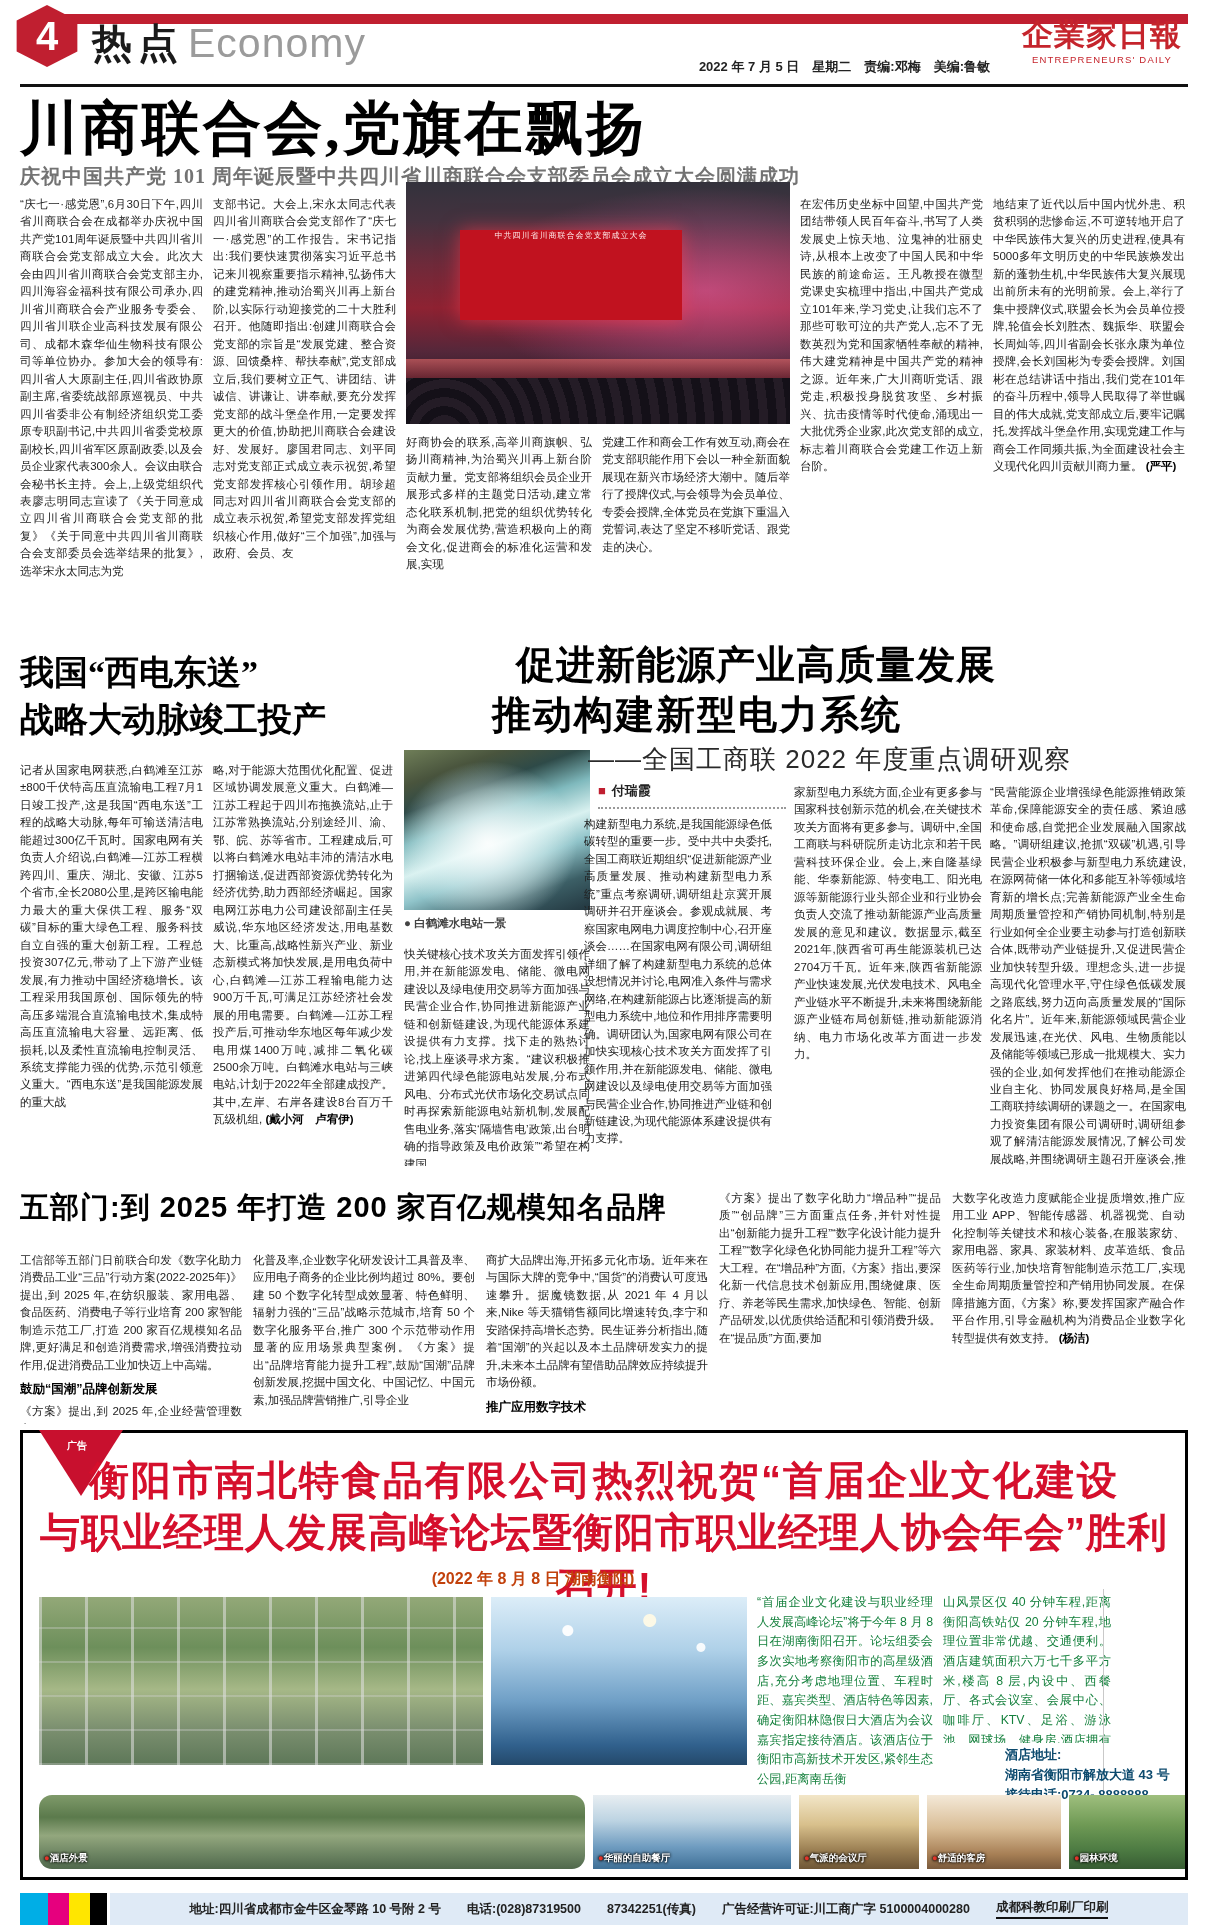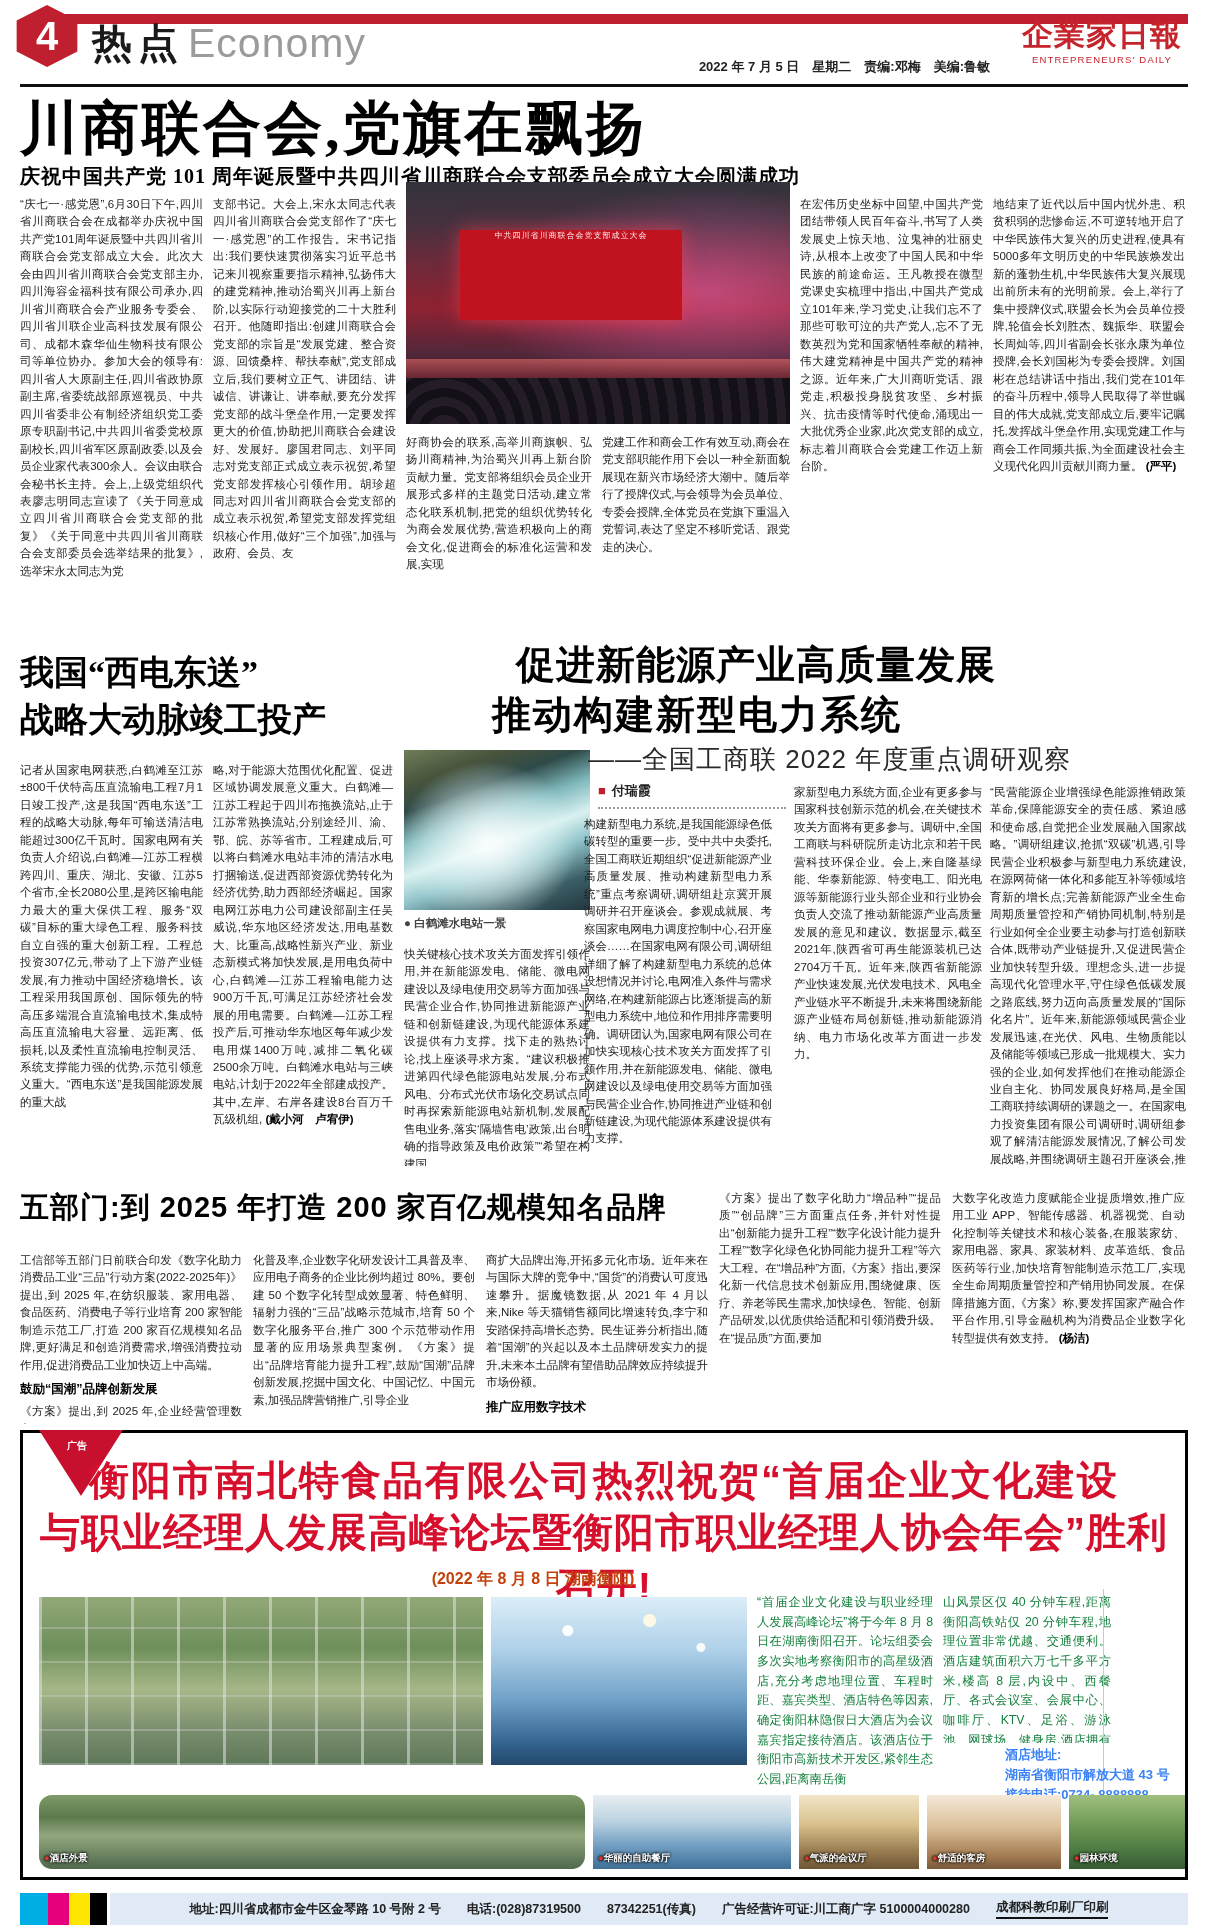--- a/index.html
+++ b/index.html
@@ -22,21 +22,21 @@
   .head-rule{left:20px;top:84px;width:1168px;height:3px;background:#111;}
 
   
   .col{font-size:11.5px;line-height:1.52;text-align:justify;overflow:hidden;color:#222;
        text-justify:inter-ideograph;}
   .byline{font-weight:900;color:#000;}
   .serif{font-family:"Liberation Serif","DejaVu Serif",serif;}
 
   
   .a1-h{left:20px;top:90px;font-size:58px;font-weight:900;letter-spacing:3px;color:#000;}
-  .a1-sub{left:20px;top:163px;font-size:20px;font-weight:700;letter-spacing:1px;color:#000000;}
+  .a1-sub{left:20px;top:163px;font-size:20px;font-weight:700;letter-spacing:1px;color:#737373;}
   .photo-conf{left:406px;top:182px;width:384px;height:242px;overflow:hidden;
      background:
       radial-gradient(ellipse at 78% 45%, rgba(255,110,190,.5), transparent 55%),
       linear-gradient(180deg,#33323c 0%,#44323f 16%,#6e2a3a 34%,#8e2232 52%,#55273a 70%,#241b26 86%,#181420 100%);}
   .photo-conf .screen{position:absolute;left:14%;top:20%;width:58%;height:37%;background:#c1121f;
       box-shadow:0 0 18px rgba(255,60,80,.6);display:flex;align-items:flex-start;justify-content:center;}
   .photo-conf .screen span{color:#ffe9e9;font-size:8px;letter-spacing:1px;text-align:center;line-height:1.6;}
   .photo-conf .stage{position:absolute;left:0;bottom:18%;width:100%;height:9%;background:linear-gradient(#d66,#7a2330);opacity:.65;}
   .photo-conf .crowd{position:absolute;left:0;bottom:0;width:100%;height:19%;
       background:repeating-radial-gradient(circle at 10% 120%, #141018 0 9px, #241c26 9px 18px);}
@@ -75,21 +75,21 @@
       repeating-linear-gradient(0deg, rgba(210,210,210,.35) 0 2px, transparent 2px 34px),
       linear-gradient(180deg,#93a878 0%,#6d8f5b 30%,#a6b887 55%,#7c9070 78%,#5d7758 100%);}
   .ad-photo-blue{position:absolute;left:468px;top:164px;width:256px;height:168px;overflow:hidden;
      background:
       radial-gradient(circle at 30% 20%, rgba(255,255,255,.95) 0 5px, transparent 6px),
       radial-gradient(circle at 62% 14%, rgba(255,250,230,.95) 0 6px, transparent 7px),
       radial-gradient(circle at 82% 30%, rgba(255,255,255,.9) 0 4px, transparent 5px),
       linear-gradient(180deg,#dcedf8 0%,#aed0e8 32%,#6f9fc6 62%,#31618d 88%,#24496b 100%);}
   .ad-col{position:absolute;font-size:12.3px;line-height:1.6;text-align:justify;overflow:hidden;color:#15803d;}
   .ad-vrule{position:absolute;left:1080px;top:156px;width:1px;height:244px;background:#c9c9c9;}
-  .ad-addr{position:absolute;left:982px;top:312px;width:190px;font-size:13px;font-weight:900;line-height:1.55;color:#3b82f6;}
+  .ad-addr{position:absolute;left:982px;top:312px;width:190px;font-size:13px;font-weight:900;line-height:1.55;color:#0c4a6e;}
   .ad-photos{position:absolute;left:0;top:362px;width:100%;height:74px;}
   .ad-p{position:absolute;top:0;height:74px;overflow:hidden;}
   .ad-cap{position:absolute;left:5px;bottom:4px;font-size:9.5px;font-weight:700;color:#fff;text-shadow:0 0 3px #000,0 0 3px #000;}
   .ad-cap .dot{color:#e3362b;}
   .p1{left:16px;width:546px;background:linear-gradient(180deg,#7f9a6a 0%,#5b7a4c 30%,#93a77e 55%,#6c8462 80%,#50684c 100%);border-radius:13px;}
   .p2{left:570px;width:198px;background:linear-gradient(180deg,#e8eef2 0%,#bcd3e2 35%,#6f9cc0 70%,#3e6f96 100%);}
   .p3{left:776px;width:120px;background:linear-gradient(180deg,#f2e6c8 0%,#d8c08c 40%,#9a7e52 75%,#6e5636 100%);}
   .p4{left:904px;width:134px;background:linear-gradient(180deg,#f4e9d8 0%,#d9bd96 45%,#a77f55 80%,#7a5a3c 100%);}
   .p5{left:1046px;width:116px;background:linear-gradient(180deg,#9fbf7e 0%,#6f9a55 40%,#4c7a42 75%,#375c33 100%);}
 

